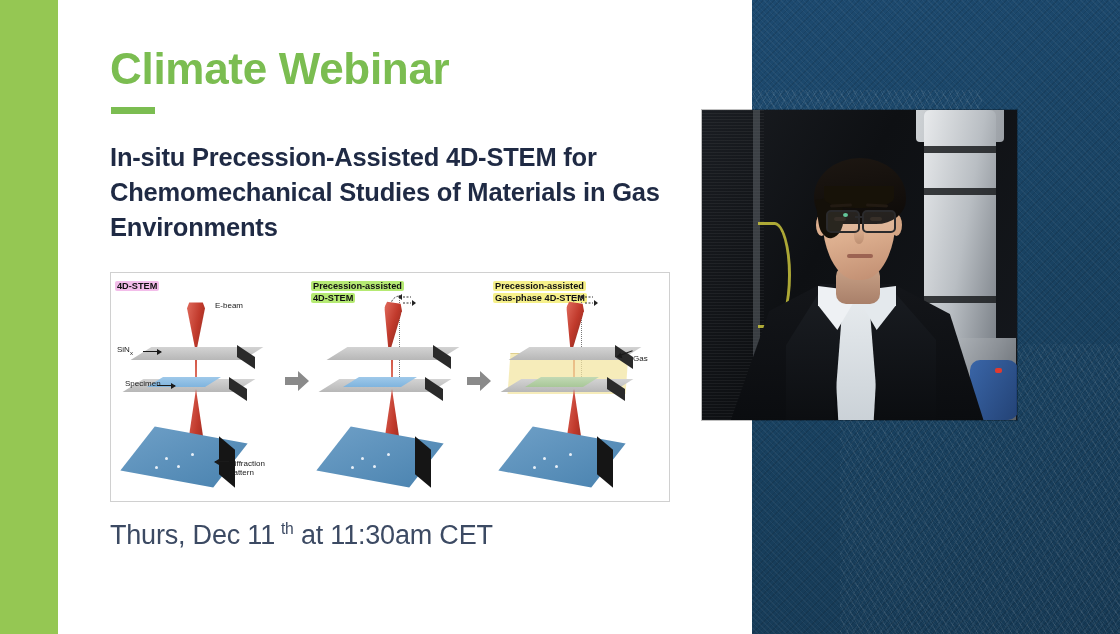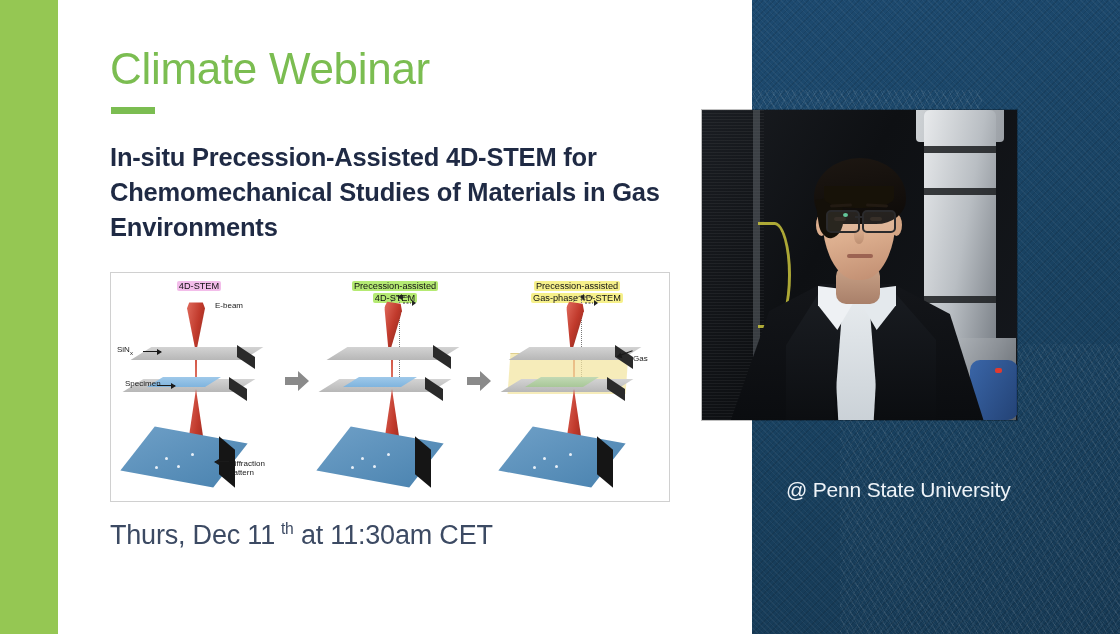--- a/index.html
+++ b/index.html
@@ -38,21 +38,21 @@
     position:absolute;right:-20px;bottom:-10px;width:300px;height:300px;
     background-image:
       repeating-linear-gradient(62deg, rgba(255,255,255,.09) 0 1px, rgba(0,0,0,0) 1px 6px),
       repeating-linear-gradient(-62deg, rgba(255,255,255,.06) 0 1px, rgba(0,0,0,0) 1px 6px);
     opacity:.75;
   }
 
   
   .kicker{
     position:absolute;left:110px;top:46px;
-    font-size:44px;font-weight:normal;letter-spacing:-.3px;
+    font-size:44px;font-weight:bold;letter-spacing:-.3px;
     color:#7bbd51;line-height:1.05;
   }
   .kicker-rule{
     position:absolute;left:111px;top:107px;width:44px;height:7px;background:#7bbd51;
   }
   .headline{
     position:absolute;left:110px;top:140px;width:580px;
     font-size:25.5px;font-weight:bold;line-height:1.37;
     color:#1f2a44;letter-spacing:-.2px;
   }
@@ -66,22 +66,22 @@
   .figure-box{
     position:absolute;left:110px;top:272px;width:558px;height:228px;
     background:#fff;border:1px solid #d0d0d0;overflow:hidden;
   }
   .panels{position:absolute;inset:0;}
 
   .panel{position:absolute;top:0;width:168px;height:228px;}
   .p1{left:4px;} .p2{left:200px;} .p3{left:382px;}
 
   .panel-title{
-    position:absolute;left:0;right:0;top:8px;text-align:center;
-    font-size:9.2px;font-weight:normal;color:#111;line-height:1.25;
+    position:absolute;left:0;right:0;top:8px;text-align:left;
+    font-size:9.2px;font-weight:bold;color:#111;line-height:1.25;
   }
   .panel-title span{padding:0 2px;border-radius:2px;}
   .hl-pink{background:#f3bdea;}
   .hl-green{background:#b5ea73;}
   .hl-yellow{background:#f6f08a;}
 
   .arrow{
     position:absolute;width:26px;height:24px;top:96px;
   }
   .arrow.a1{left:173px;} .arrow.a2{left:355px;}
@@ -304,21 +304,20 @@
     <div class="ph-eyeL"></div>
     <div class="ph-eyeR"></div>
     <div class="ph-glassL"></div>
     <div class="ph-glassR"></div>
     <div class="ph-bridge"></div>
     <div class="ph-glint"></div>
     <div class="ph-nose"></div>
     <div class="ph-mouth"></div>
   </div>
 
-  <div class="speaker-org">@ Penn State University</div>
 
   <div class="kicker">Climate Webinar</div>
   <div class="kicker-rule"></div>
   <div class="headline">In-situ Precession-Assisted 4D-STEM for Chemomechanical Studies of Materials in Gas Environments</div>
 
   <div class="datetime"><span>Thurs, Dec 11</span><sup>th</sup><span> at 11:30am CET</span></div>
 
   <div class="figure-box">
     <div class="panels">
 

